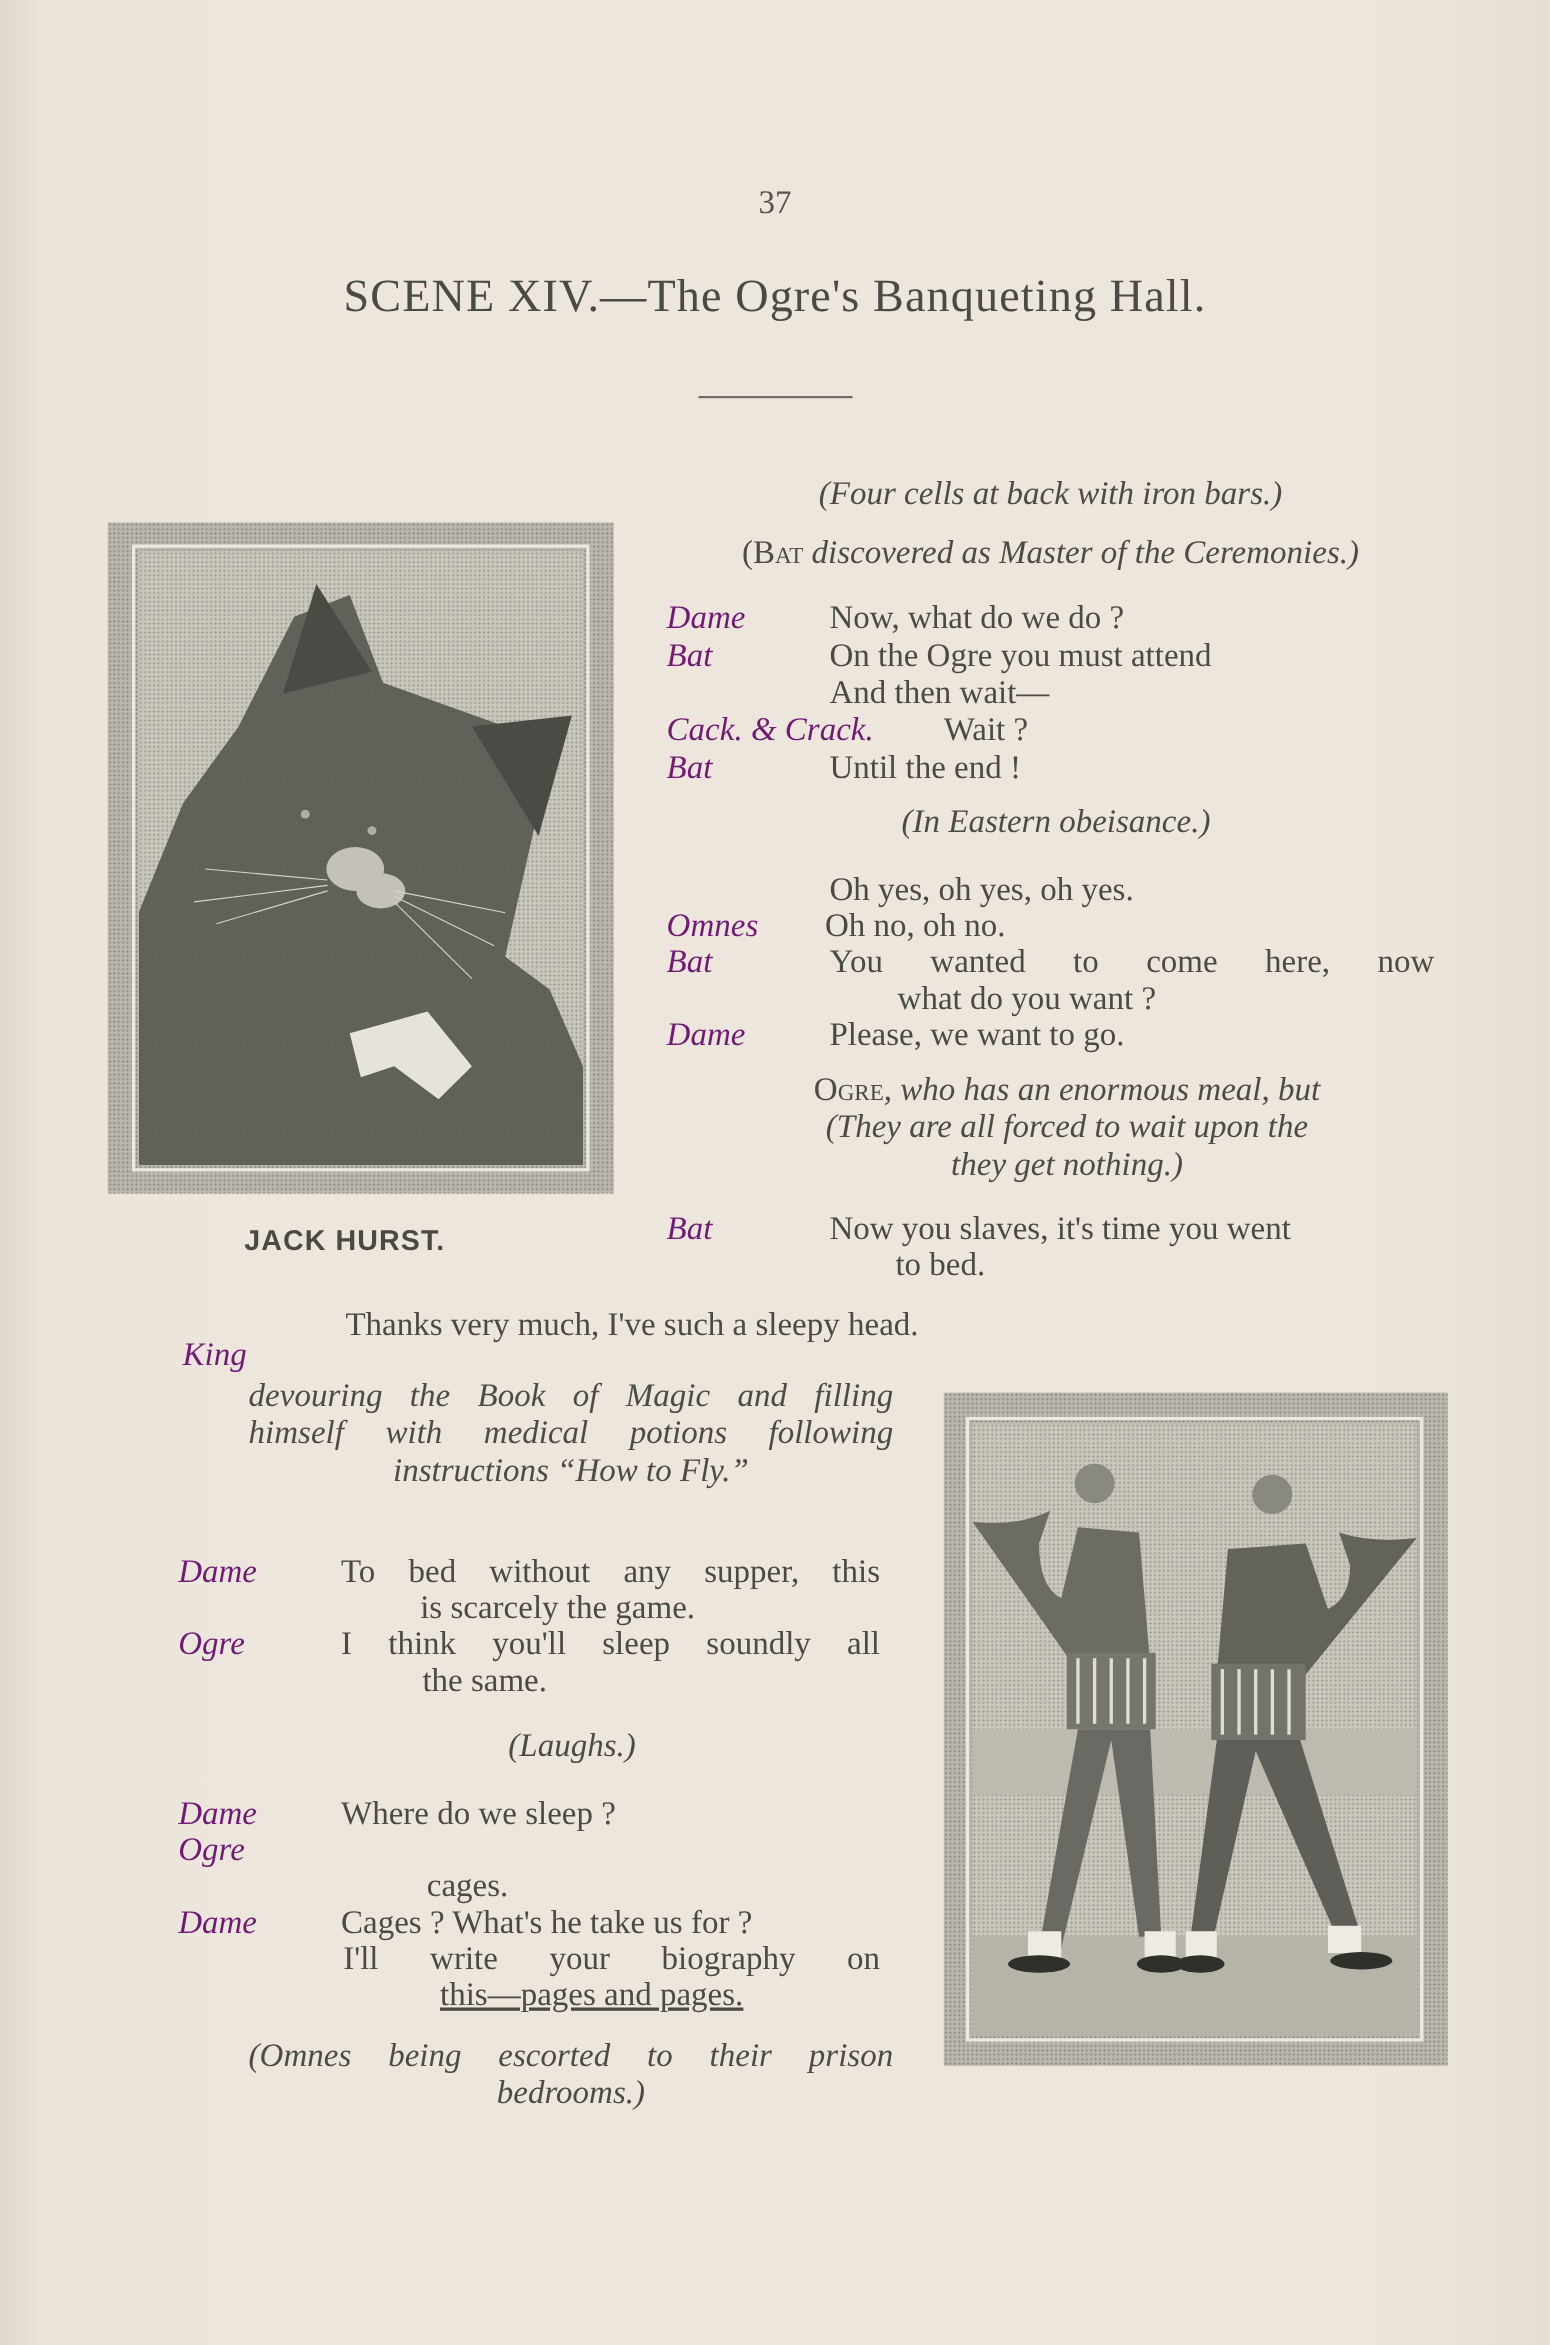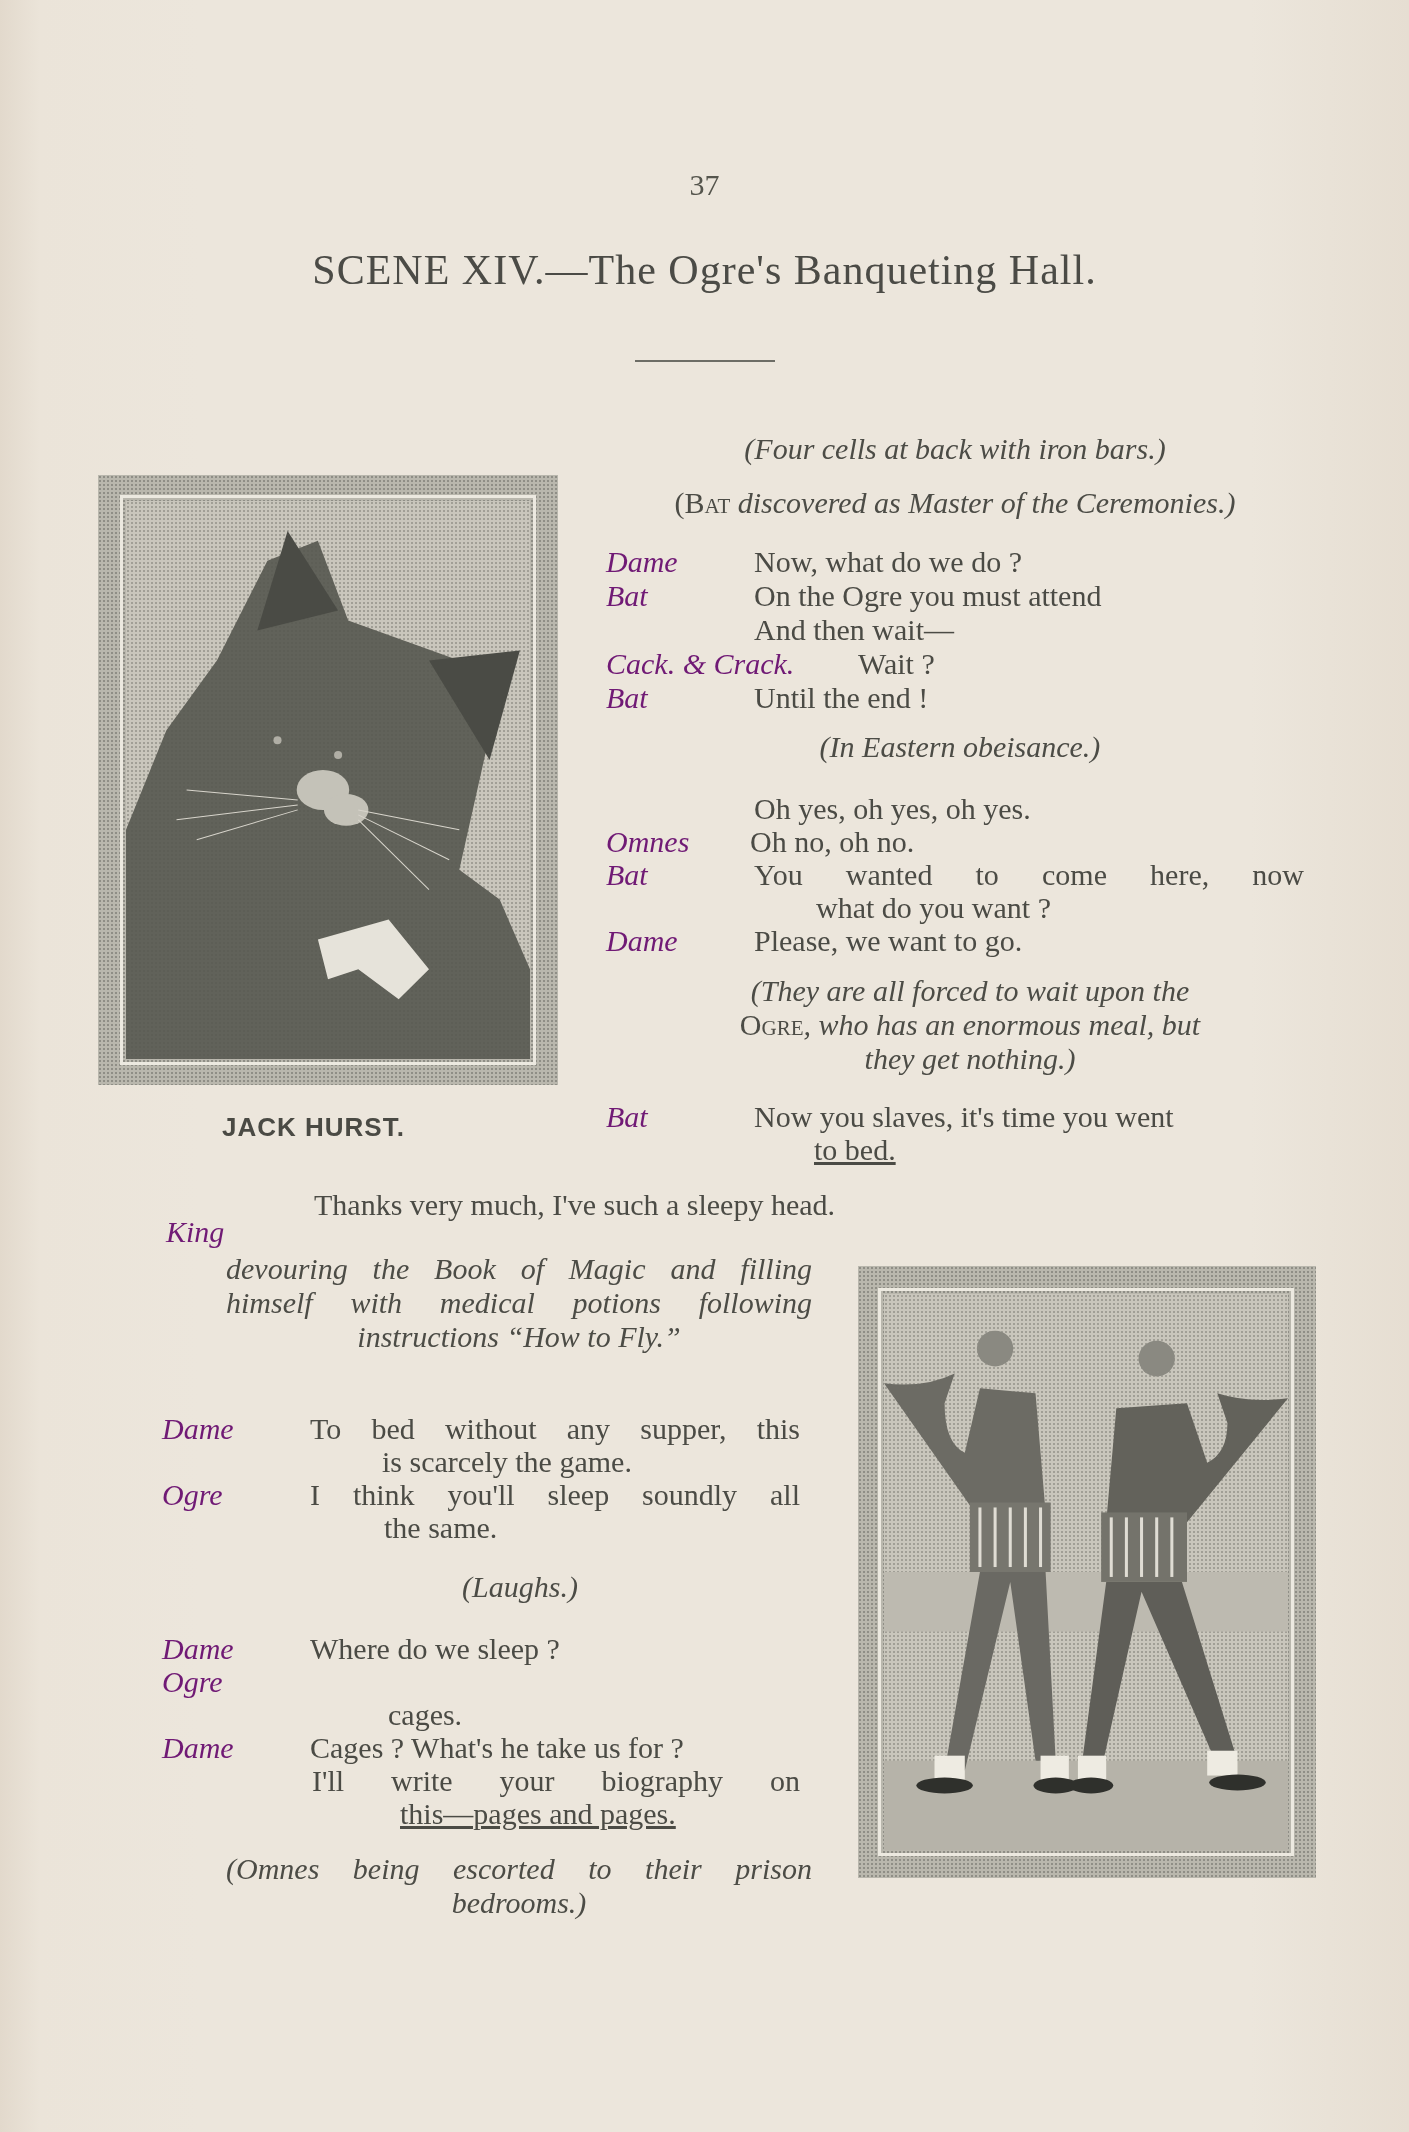--- a/index.html
+++ b/index.html
@@ -110,29 +110,29 @@
   <div style="position:relative; height:33px;">
     <span class="abs line" style="left:210px;">what do you want ?</span>
   </div>
   <div style="position:relative; height:33px;">
     <span class="abs spk" style="left:0;">Dame</span>
     <span class="abs line" style="left:148px;">Please, we want to go.</span>
   </div>
 </div>
 
 <div class="abs sd" style="left:660px; width:620px; top:974px;">
+  <div><span class="sc">Ogre</span><span>, who has an enormous meal, but</span></div>
   <div>(They are all forced to wait upon the</div>
-  <div><span class="sc">Ogre</span><span>, who has an enormous meal, but</span></div>
   <div>they get nothing.)</div>
 </div>
 
 <div class="abs" style="left:606px; top:1100px; width:700px;">
   <span class="abs spk" style="left:0;">Bat</span>
   <span class="abs line" style="left:148px;text-align:right;">Now you slaves, it's time you went</span>
-  <span class="abs line" style="left:208px; top:33px;text-decoration:underline;">to bed.</span>
+  <span class="abs line" style="left:208px; top:33px;">to bed.</span>
 </div>
 
 <div class="abs" style="left:166px; top:1188px; width:900px;">
   <span class="abs spk" style="left:0;margin-top:27px;">King</span>
   <span class="abs line" style="left:148px;">Thanks very much, I've such a sleepy head.</span>
 </div>
 
 <div class="abs sd" style="left:226px; width:586px; top:1252px;">
   <div class="just">devouring the Book of Magic and filling</div>
   <div class="just">himself with medical potions following</div>

